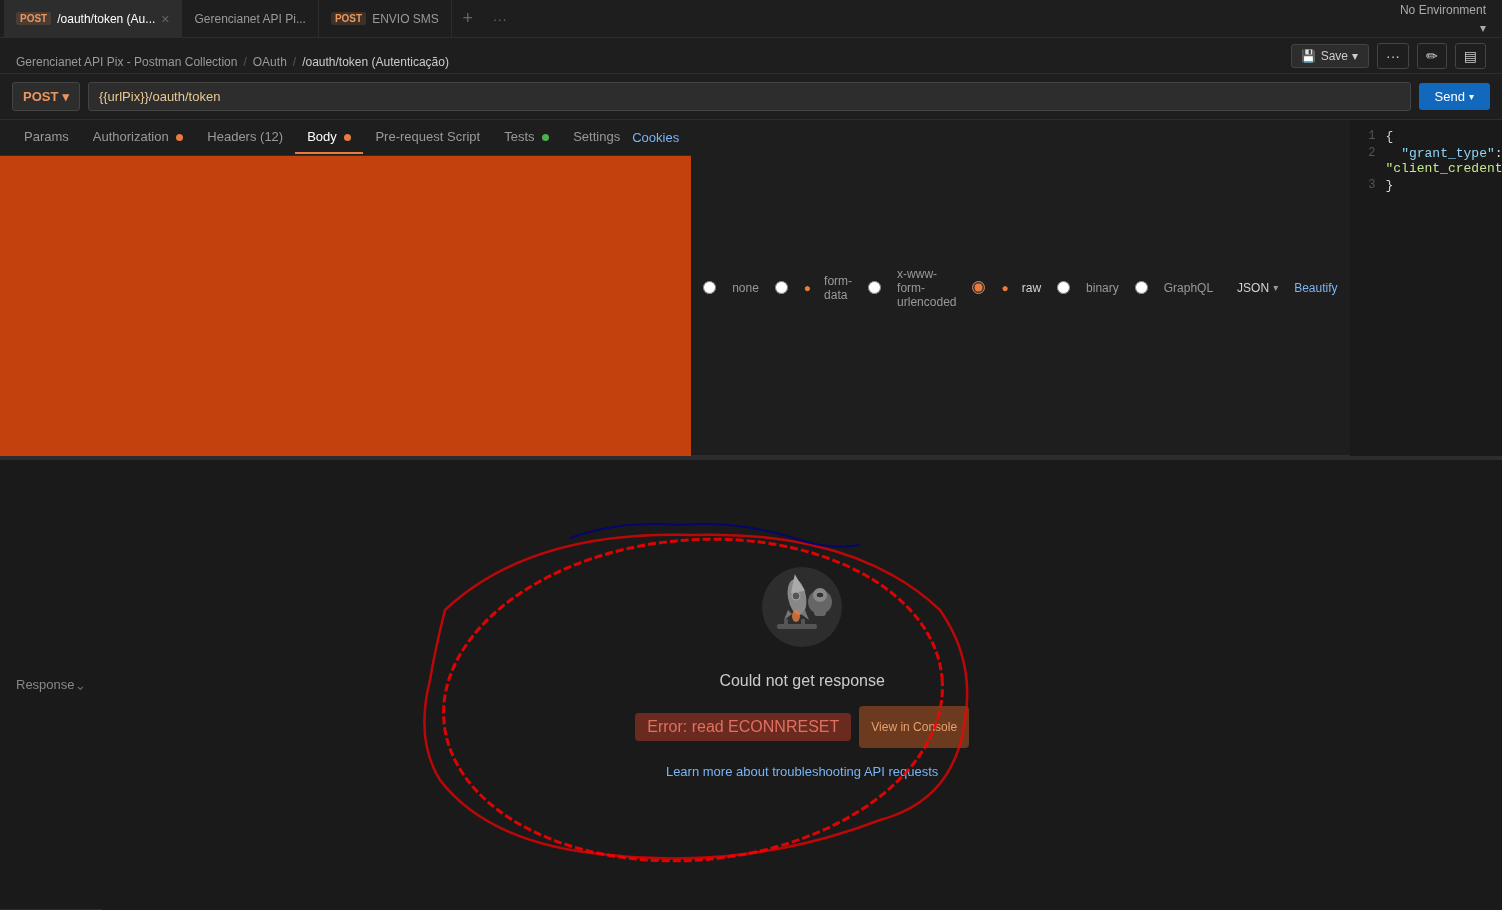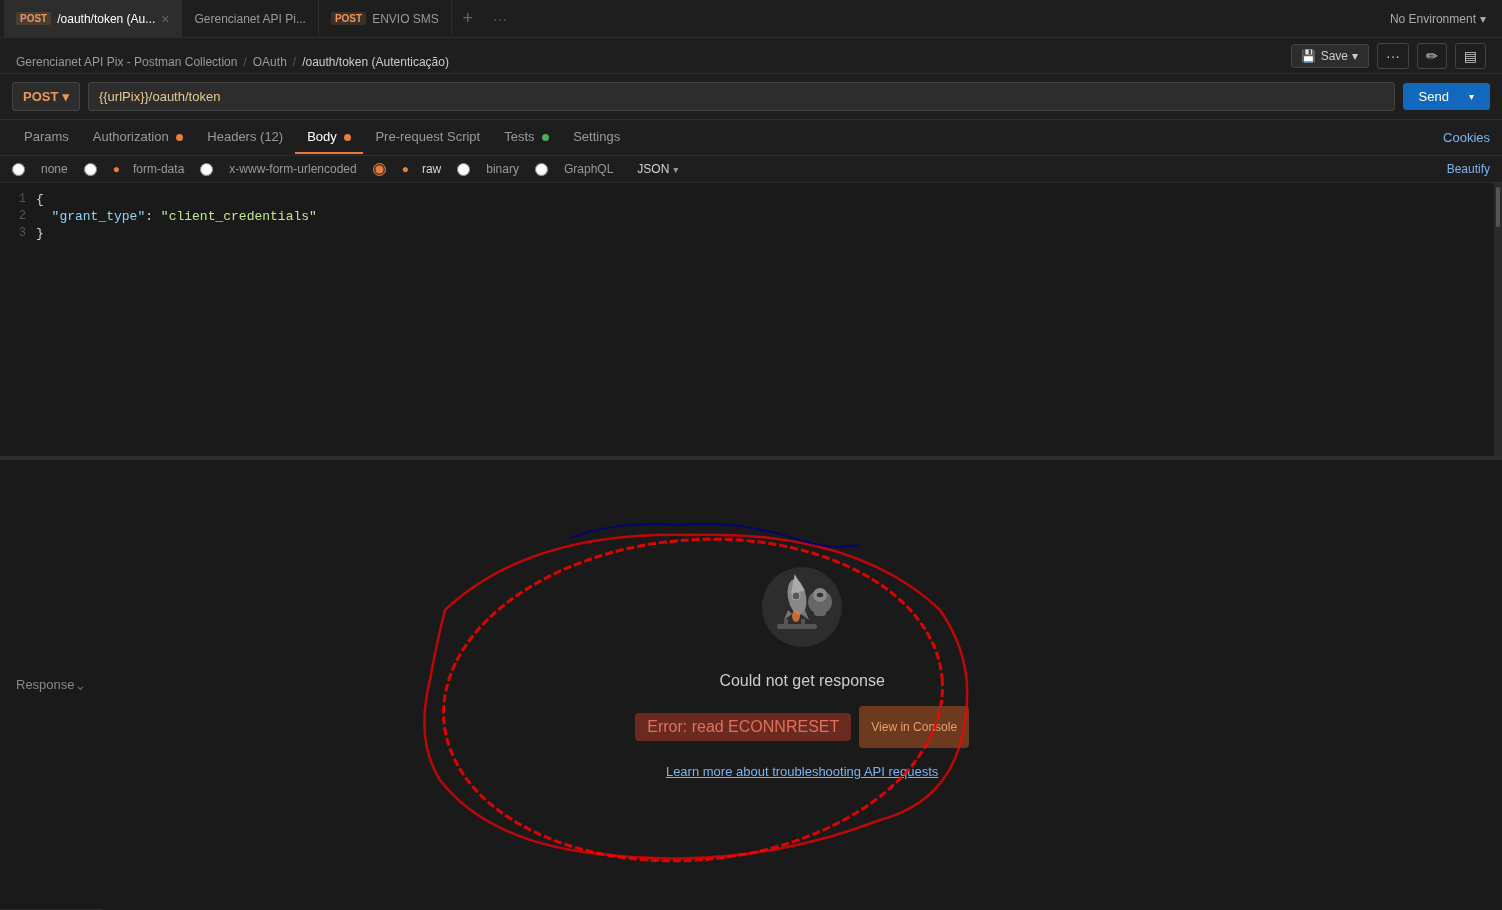--- a/index.html
+++ b/index.html
@@ -68,20 +68,21 @@
       gap: 8px;
       padding-right: 12px;
       font-size: 12px;
       color: #aaa;
     }
     .env-selector {
       display: flex;
       align-items: flex-end;
       gap: 4px;
       cursor: pointer;
+      flex-direction: column;
     }
 
     
     .breadcrumb-bar {
       display: flex;
       align-items: center;
       justify-content: space-between;
       background: #1e1e1e;
       height: 36px;
       padding: 0 16px;
@@ -159,21 +160,21 @@
     .btn-send {
       background: #1168bd;
       color: #fff;
       border: none;
       padding: 6px 16px;
       border-radius: 3px;
       font-size: 13px;
       cursor: pointer;
       display: flex;
       align-items: center;
-      gap: 20px;
+      gap: 4px;
     }
     .btn-send .arrow { font-size: 10px; }
 
     
     .tabs-nav {
       display: flex;
       align-items: center;
       background: #1e1e1e;
       padding: 0 12px;
       border-bottom: 1px solid #2d2d2d;
@@ -280,21 +281,21 @@
       border-radius: 2px;
       margin: 4px auto;
     }
 
     
     .request-panel {
       background: #c2410c;
       border-bottom: 4px solid #2d2d2d;
       height: 340px;
       display: flex;
-      flex-direction: column;
+      flex-direction: row;
       position: relative;
     }
 
     
     .response-panel {
       background: #1a1a1a;
       flex: 1;
       display: flex;
       flex-direction: row;
     }
@@ -357,21 +358,20 @@
       color: #e8a070;
       border: none;
       padding: 14px 12px;
       border-radius: 4px;
       font-size: 12px;
       cursor: pointer;
     }
     .learn-link {
       color: #7ab4f5;
       font-size: 13px;
-      text-decoration: underline;
       cursor: pointer;
     }
 
     
     .annotation-overlay {
       position: fixed;
       top: 0;
       left: 0;
       width: 1502px;
       height: 910px;

